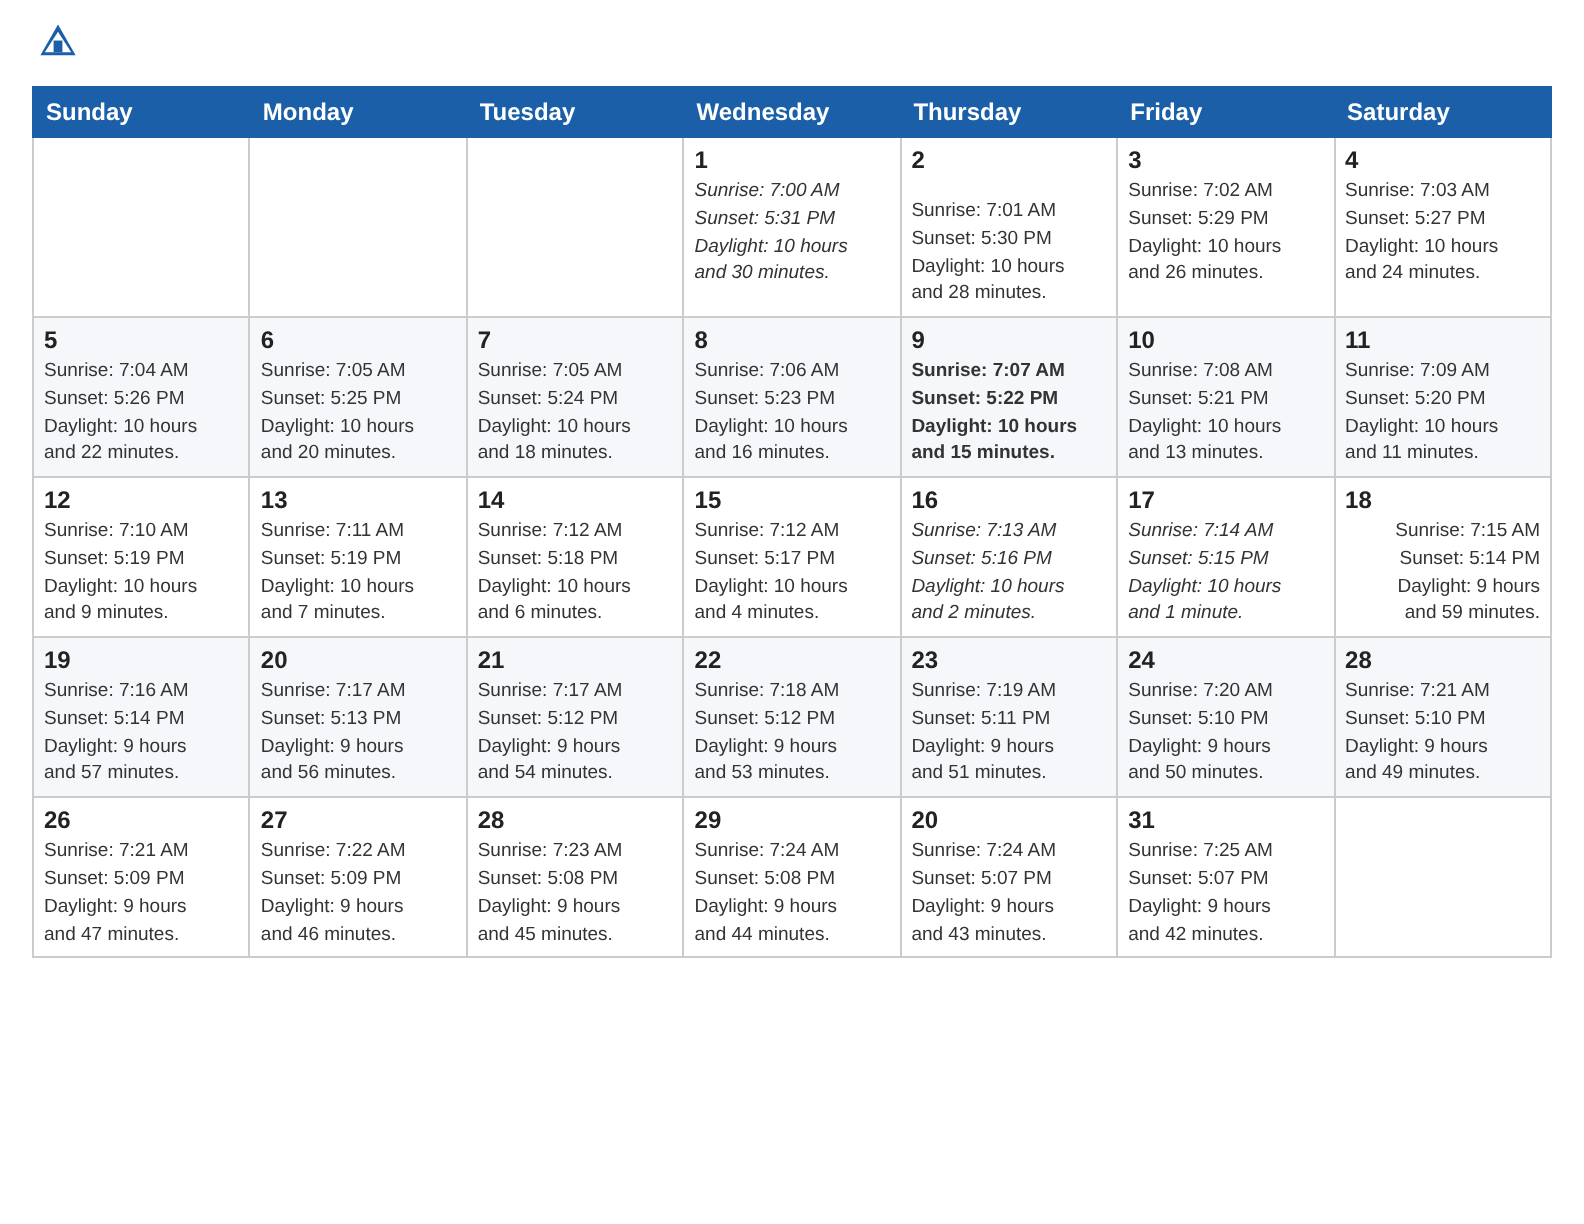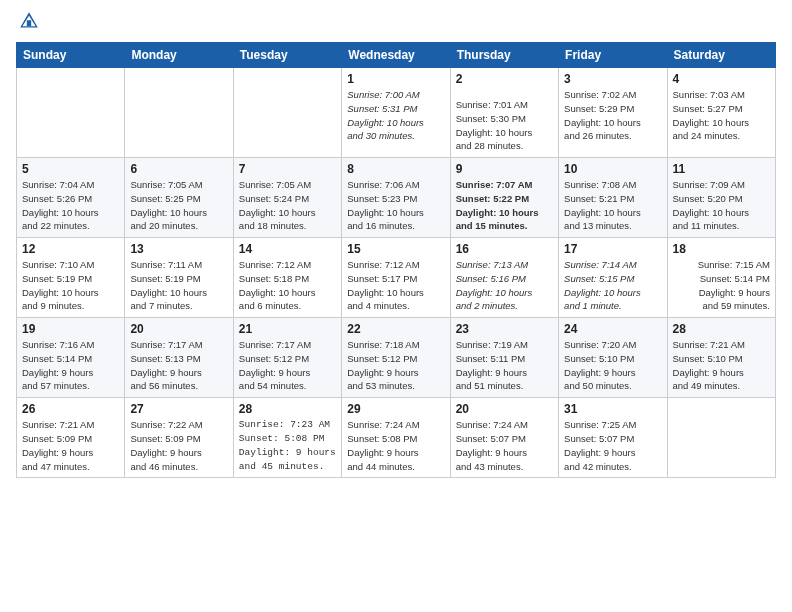--- a/index.html
+++ b/index.html
@@ -331,21 +331,21 @@
           </td>
           <td>
             <span class="day-num">27</span>
             <div class="day-info" style="white-space: pre-line;">Sunrise: 7:22 AM
 Sunset: 5:09 PM
 Daylight: 9 hours
 and 46 minutes.</div>
           </td>
           <td>
             <span class="day-num">28</span>
-            <div class="day-info" style="white-space: pre-line; font-family: Liberation Mono, monospace;">Sunrise: 7:23 AM
+            <div class="day-info" style="white-space: pre-line;">Sunrise: 7:23 AM
 Sunset: 5:08 PM
 Daylight: 9 hours
 and 45 minutes.</div>
           </td>
           <td>
             <span class="day-num">29</span>
             <div class="day-info" style="white-space: pre-line;">Sunrise: 7:24 AM
 Sunset: 5:08 PM
 Daylight: 9 hours
 and 44 minutes.</div>

